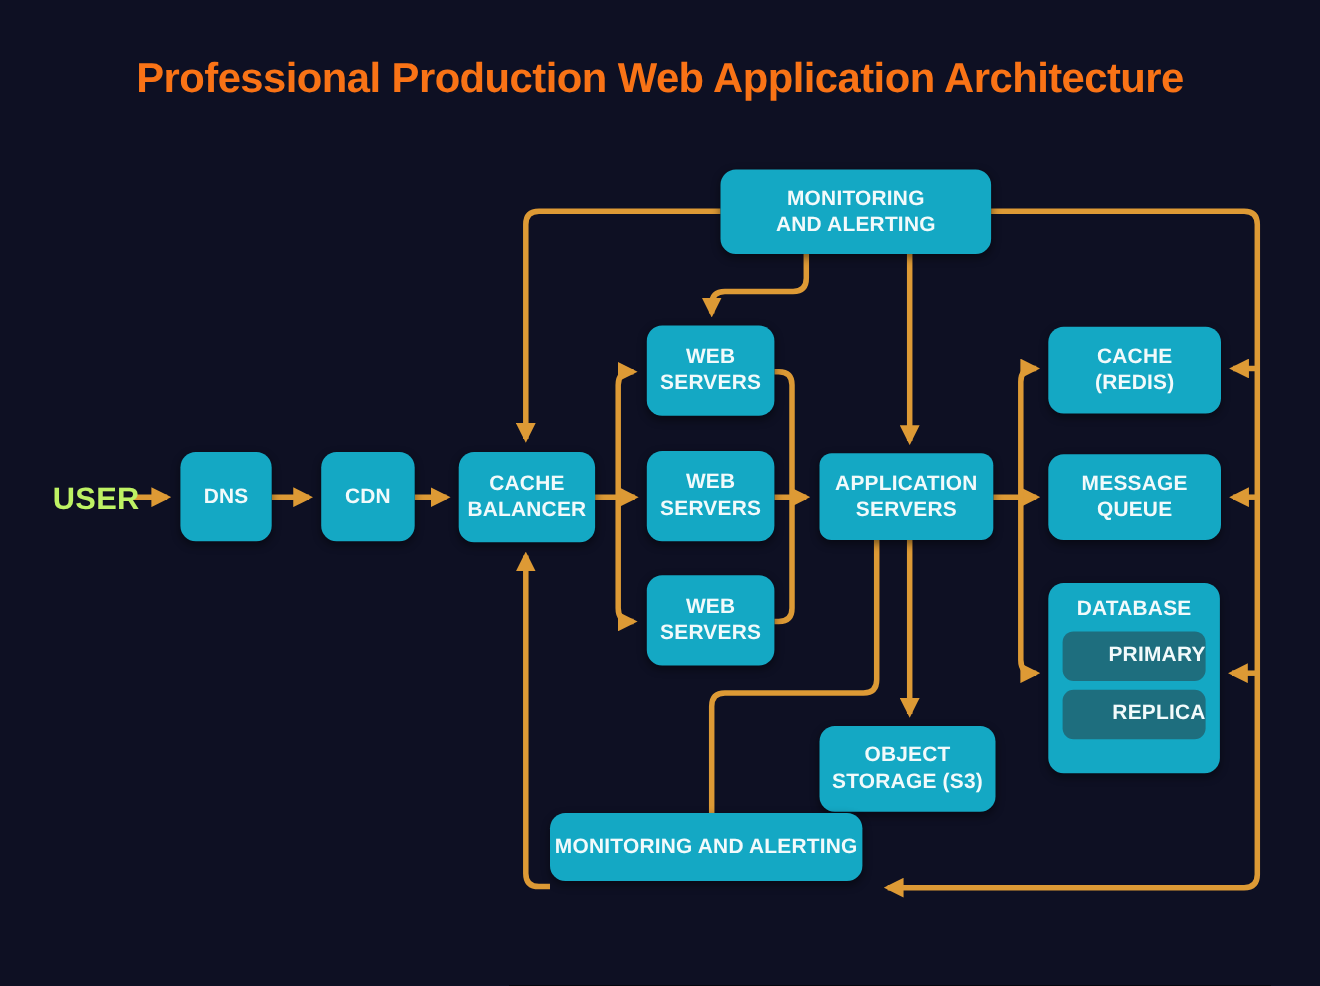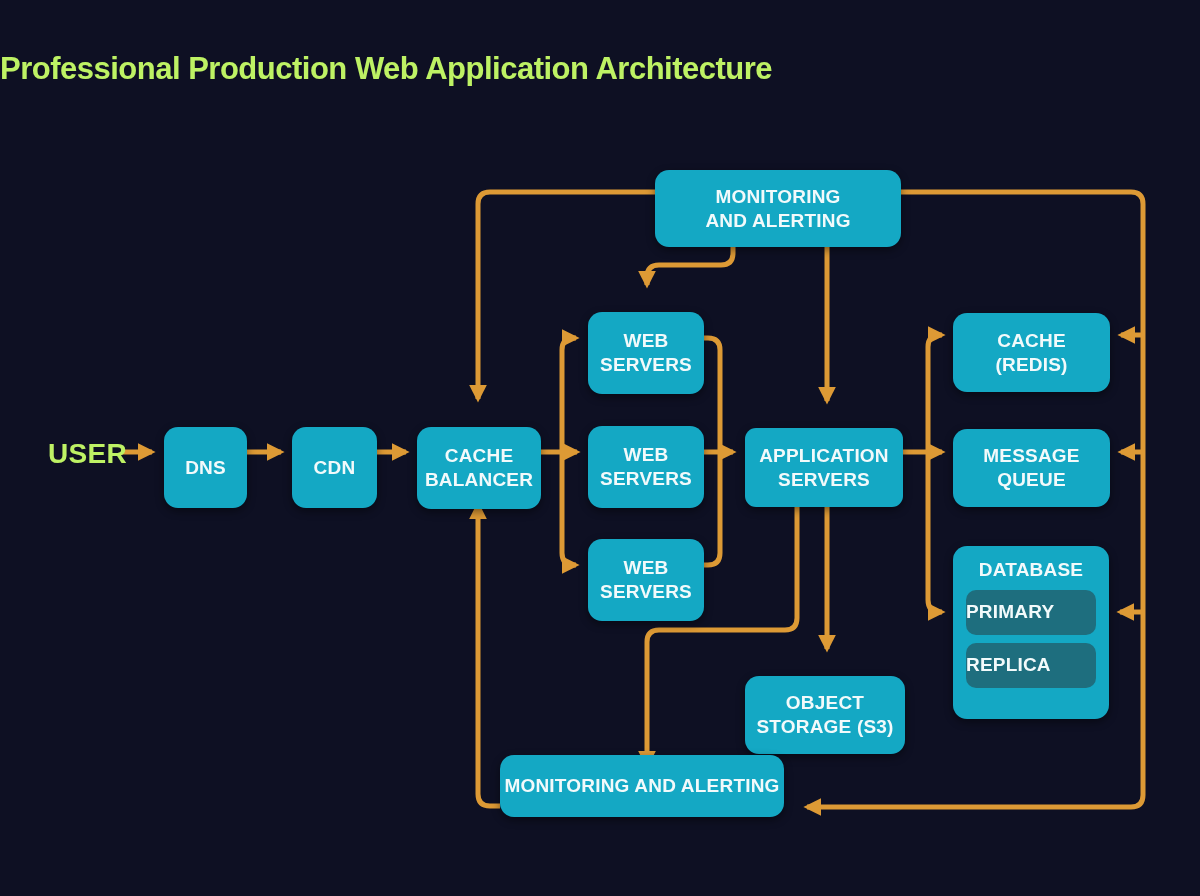--- a/index.html
+++ b/index.html
@@ -13,44 +13,44 @@
   html,body{background:#000;}
   #canvas{
     position:relative;
     width:1200px;height:896px;
     background:var(--background);
     overflow:hidden;
     font-family:"Liberation Sans", sans-serif;
   }
   #title{
     position:absolute;left:0;top:51px;width:1200px;
-    color:#bef264;
-    font-size:31px;font-weight:bold;letter-spacing:-0.5px;
+    text-align:center;
+    color:#f97316;
+    font-size:38px;font-weight:bold;letter-spacing:-0.5px;
   }
   #edges{position:absolute;left:0;top:0;width:1200px;height:896px;z-index:1;}
   #edges path{stroke:var(--arrow);stroke-width:5;fill:none;}
   #arrowhead path{fill:var(--arrow);stroke:none;}
   .node{
     position:absolute;z-index:2;
     background:var(--node-fill);
     border-radius:14px;
     display:flex;flex-direction:column;align-items:center;justify-content:center;
     color:var(--text);
     font-size:19px;font-weight:bold;letter-spacing:0.2px;line-height:1.25;
     text-align:center;
     box-shadow:0 3px 8px rgba(0,0,0,0.45);
-    margin-top:16px;
   }
   .node span{display:block;}
   #node-database{justify-content:flex-start;padding-top:12px;}
   .subnode{
     width:130px;height:45px;
     background:var(--node-dark-fill);
     border-radius:10px;
-    display:flex;align-items:center;justify-content:flex-start;
+    display:flex;align-items:center;justify-content:flex-end;
     margin-top:8px;
     font-size:19px;font-weight:bold;color:var(--text);
   }
   #user-label{
     position:absolute;left:48px;top:438px;width:68px;z-index:2;
     color:#bef264;font-size:28px;font-weight:bold;letter-spacing:0.3px;
   }
 </style>
 </head>
 <body>

